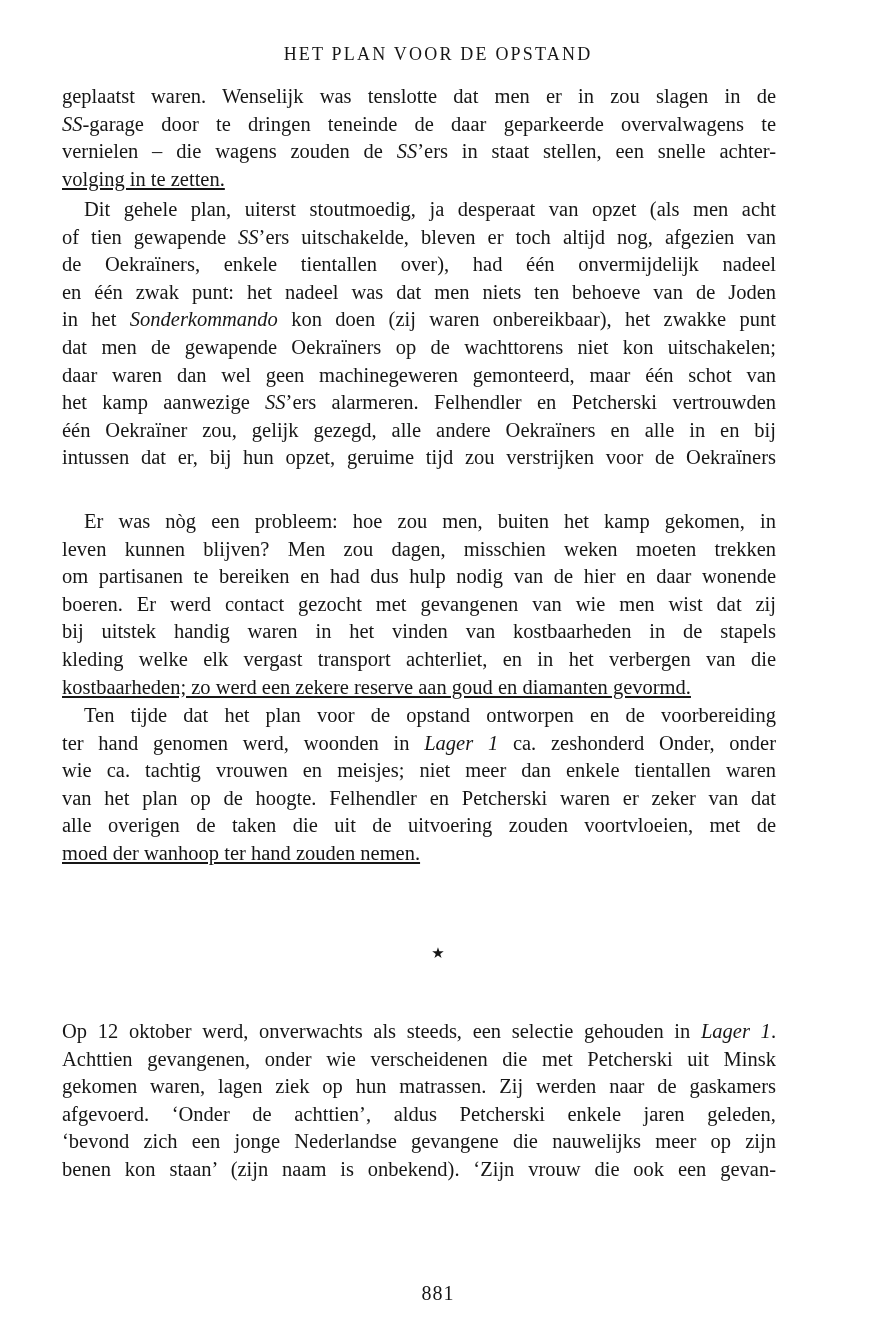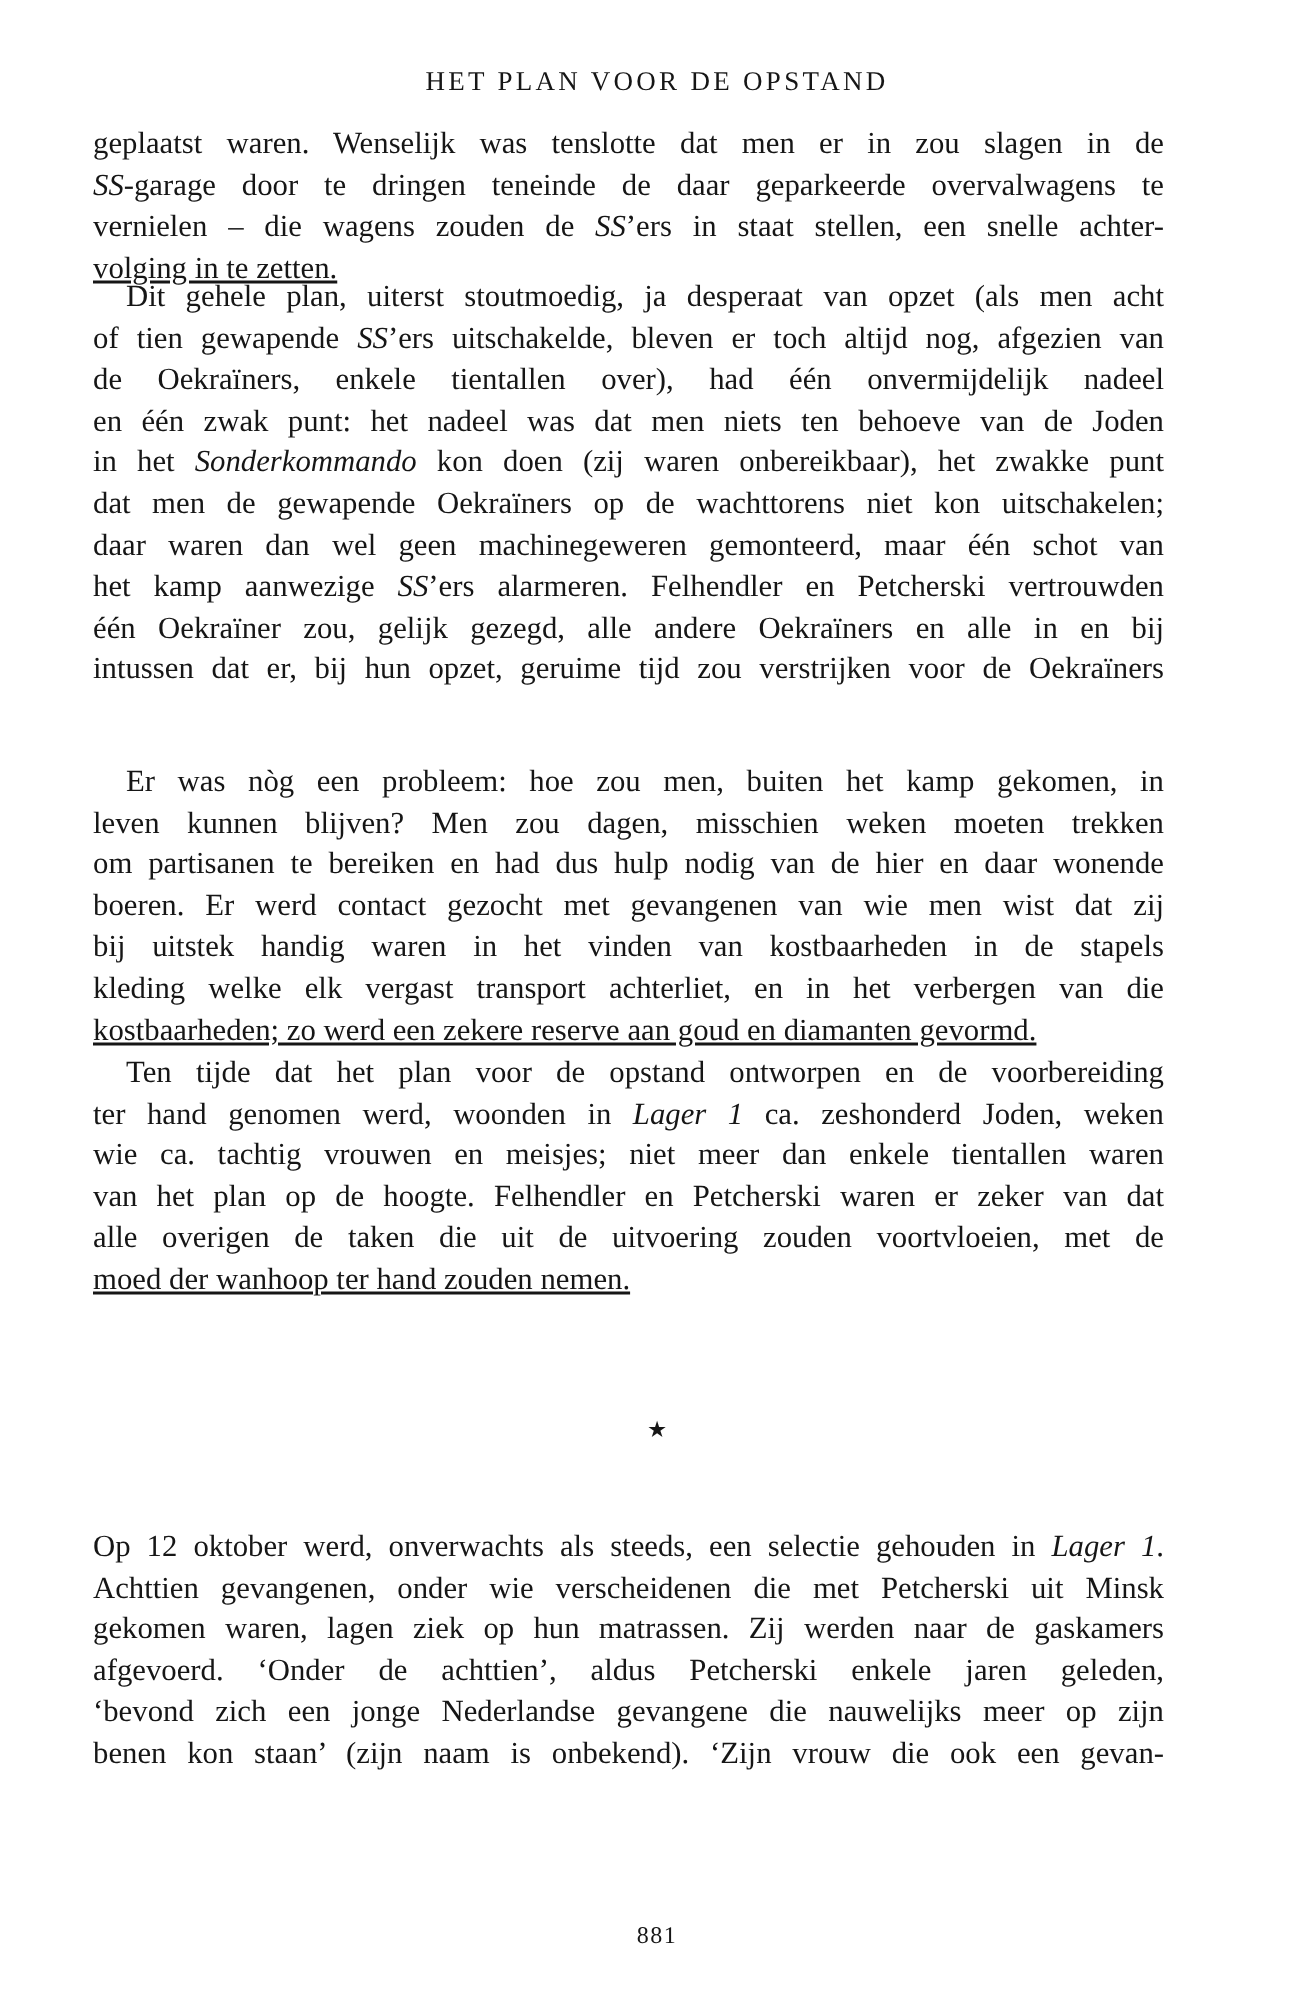--- a/index.html
+++ b/index.html
@@ -7,34 +7,34 @@
          font-family: "Liberation Serif", "DejaVu Serif", serif; }
   .running-head { position: absolute; top: 44px; left: 0; width: 876px; text-align: center;
          font-size: 18px; letter-spacing: 2.2px; }
   .block { position: absolute; left: 62px; width: 714px; }
   .line { height: 27.6px; line-height: 27.6px; font-size: 20.5px; white-space: nowrap;
           text-align: justify; text-align-last: justify; }
   .line.last { text-align-last: left; text-decoration: underline; }
   .line.indent { padding-left: 22px; }
   i { font-style: italic; }
   .ornament { position: absolute; top: 944px; left: 0; width: 876px; text-align: center; font-size: 15px; }
-  .folio { position: absolute; top: 1282px; left: 0; width: 876px; text-align: center; font-size: 16px; letter-spacing: 1px; }
+  .folio { position: absolute; top: 1282px; left: 0; width: 876px; text-align: center; font-size: 20px; letter-spacing: 1px; }
 </style>
 </head>
 <body>
 
 <div class="running-head">HET PLAN VOOR DE OPSTAND</div>
 
 <div class="block" id="p0" style="top:83px;">
     <div class="line"><span>geplaatst waren. Wenselijk was tenslotte dat men er in zou slagen in de</span></div>
     <div class="line"><span></span><i>SS</i><span>-garage door te dringen teneinde de daar geparkeerde overvalwagens te</span></div>
     <div class="line"><span>vernielen – die wagens zouden de </span><i>SS</i><span>’ers in staat stellen, een snelle achter-</span></div>
     <div class="line last"><span>volging in te zetten.</span></div>
   </div>
-<div class="block" id="p1" style="top:185px;">
+<div class="block" id="p1" style="top:196px;">
     <div class="line indent"><span>Dit gehele plan, uiterst stoutmoedig, ja desperaat van opzet (als men acht</span></div>
     <div class="line"><span>of tien gewapende </span><i>SS</i><span>’ers uitschakelde, bleven er toch altijd nog, afgezien van</span></div>
     <div class="line"><span>de Oekraïners, enkele tientallen over), had één onvermijdelijk nadeel</span></div>
     <div class="line"><span>en één zwak punt: het nadeel was dat men niets ten behoeve van de Joden</span></div>
     <div class="line"><span>in het </span><i>Sonderkommando</i><span> kon doen (zij waren onbereikbaar), het zwakke punt</span></div>
     <div class="line"><span>dat men de gewapende Oekraïners op de wachttorens niet kon uitschakelen;</span></div>
     <div class="line"><span>daar waren dan wel geen machinegeweren gemonteerd, maar één schot van</span></div>
     <div class="line"><span>het kamp aanwezige </span><i>SS</i><span>’ers alarmeren. Felhendler en Petcherski vertrouwden</span></div>
     <div class="line"><span>één Oekraïner zou, gelijk gezegd, alle andere Oekraïners en alle in en bij</span></div>
     <div class="line"><span>intussen dat er, bij hun opzet, geruime tijd zou verstrijken voor de Oekraïners</span></div>
@@ -43,21 +43,21 @@
     <div class="line indent"><span>Er was nòg een probleem: hoe zou men, buiten het kamp gekomen, in</span></div>
     <div class="line"><span>leven kunnen blijven? Men zou dagen, misschien weken moeten trekken</span></div>
     <div class="line"><span>om partisanen te bereiken en had dus hulp nodig van de hier en daar wonende</span></div>
     <div class="line"><span>boeren. Er werd contact gezocht met gevangenen van wie men wist dat zij</span></div>
     <div class="line"><span>bij uitstek handig waren in het vinden van kostbaarheden in de stapels</span></div>
     <div class="line"><span>kleding welke elk vergast transport achterliet, en in het verbergen van die</span></div>
     <div class="line last"><span>kostbaarheden; zo werd een zekere reserve aan goud en diamanten gevormd.</span></div>
   </div>
 <div class="block" id="p3" style="top:702px;">
     <div class="line indent"><span>Ten tijde dat het plan voor de opstand ontworpen en de voorbereiding</span></div>
-    <div class="line"><span>ter hand genomen werd, woonden in </span><i>Lager 1</i><span> ca. zeshonderd Joden, weken</span></div>
+    <div class="line"><span>ter hand genomen werd, woonden in </span><i>Lager 1</i><span> ca. zeshonderd Onder, onder</span></div>
     <div class="line"><span>wie ca. tachtig vrouwen en meisjes; niet meer dan enkele tientallen waren</span></div>
     <div class="line"><span>van het plan op de hoogte. Felhendler en Petcherski waren er zeker van dat</span></div>
     <div class="line"><span>alle overigen de taken die uit de uitvoering zouden voortvloeien, met de</span></div>
     <div class="line last"><span>moed der wanhoop ter hand zouden nemen.</span></div>
   </div>
 
 <div class="ornament">★</div>
 
 <div class="block" id="p4" style="top:1018px;">
     <div class="line"><span>Op 12 oktober werd, onverwachts als steeds, een selectie gehouden in </span><i>Lager 1</i><span>.</span></div>

